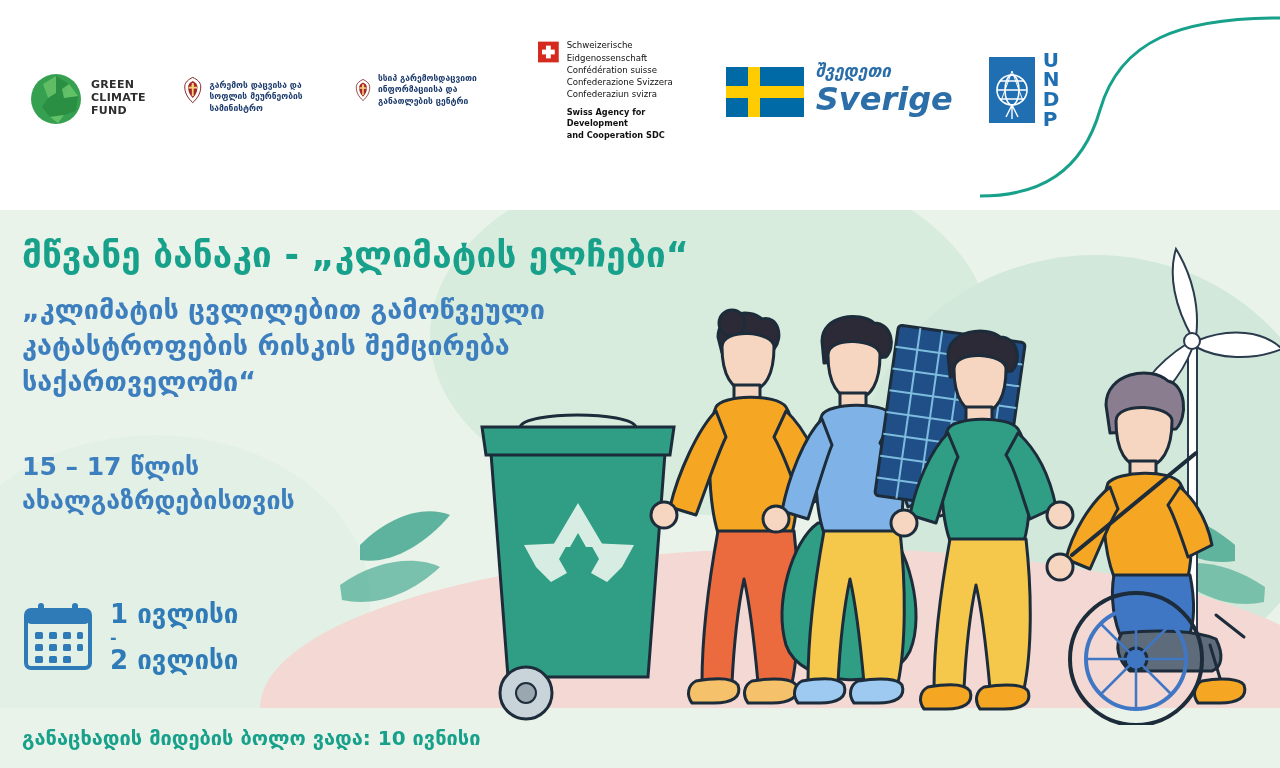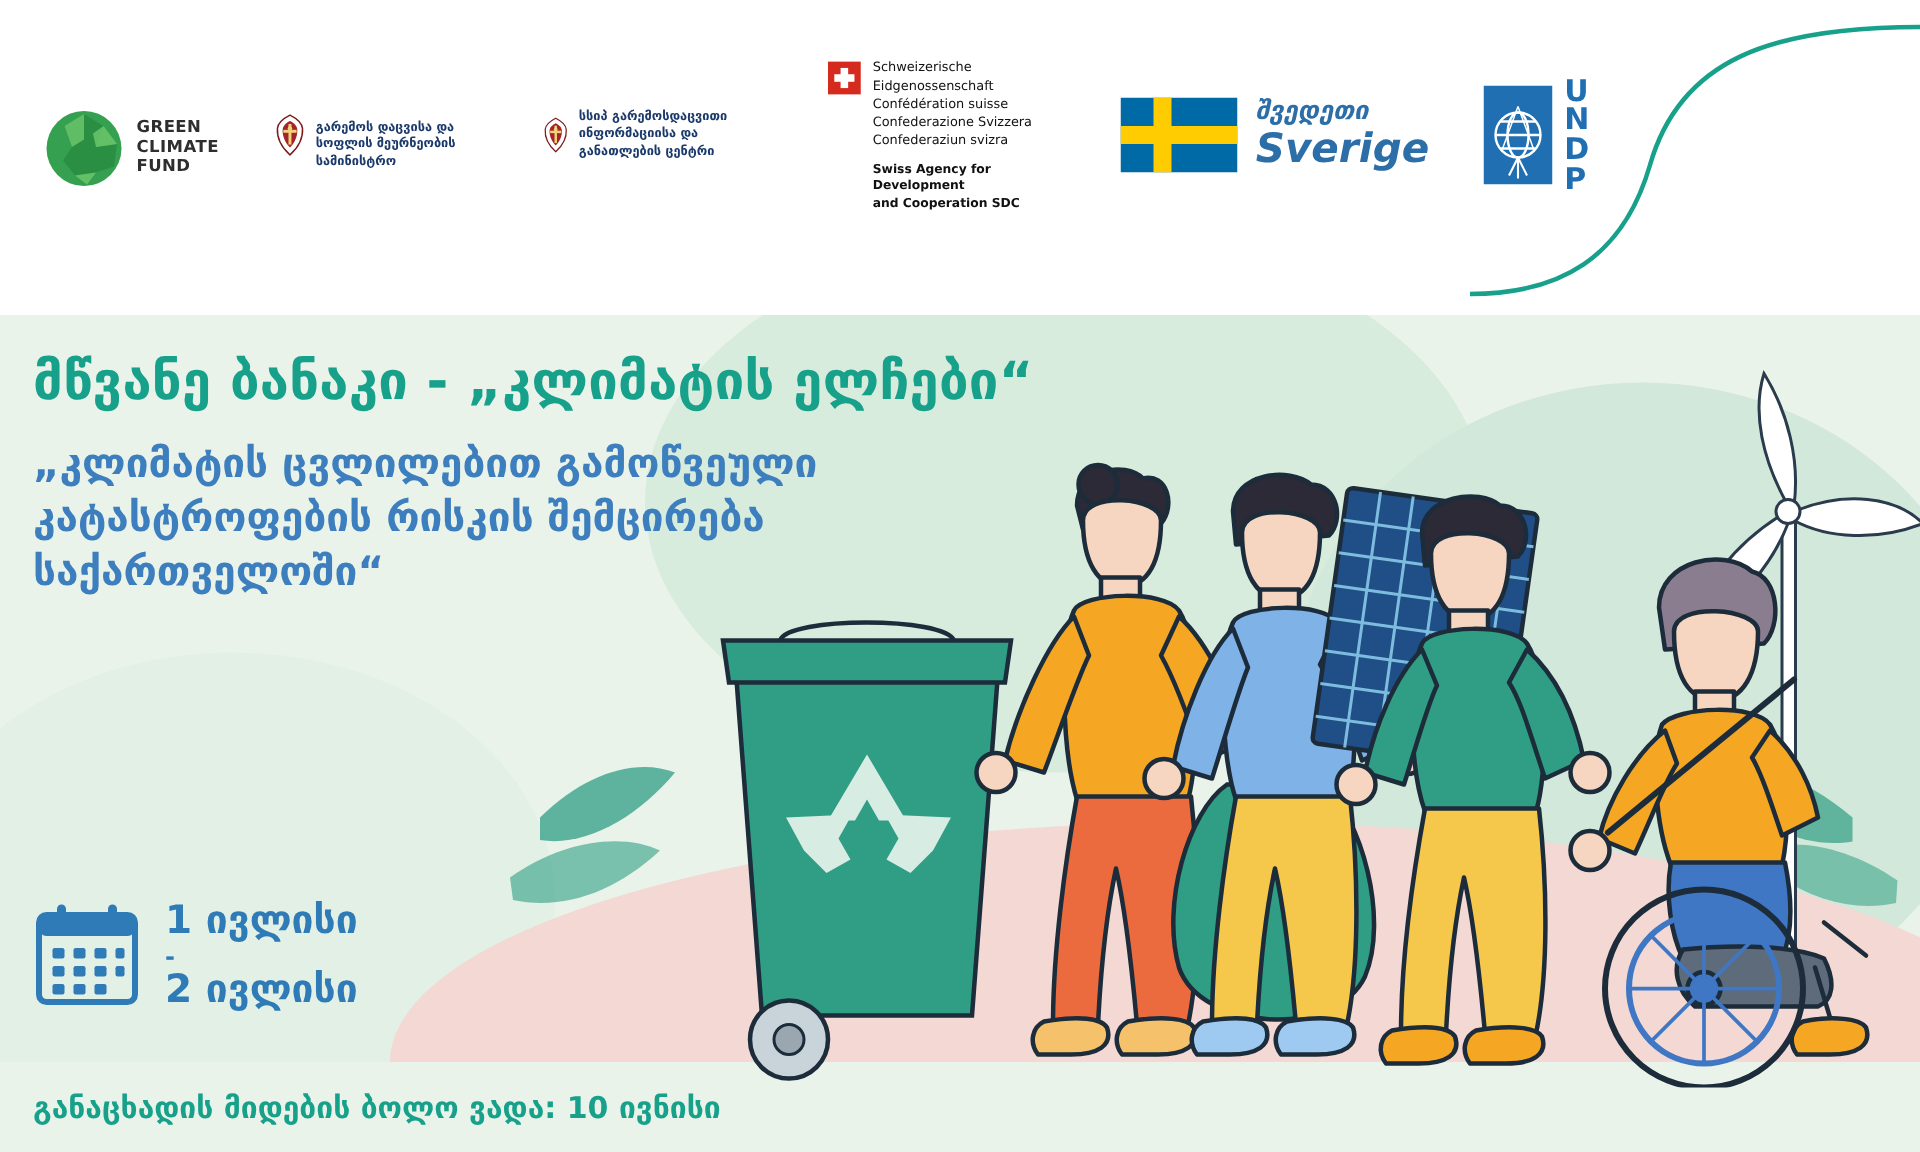--- a/index.html
+++ b/index.html
@@ -21,21 +21,21 @@
   .moepa-txt{font-size:8.5px;font-weight:bold;line-height:1.35;color:#1b3a6b;margin-left:6px;max-width:124px;margin-top:14px;}
   .nea{margin-left:30px;display:flex;align-items:center;}
   .nea-txt{font-size:8.5px;font-weight:bold;line-height:1.35;color:#1b3a6b;margin-left:6px;max-width:128px;}
   .swiss{margin-left:42px;display:flex;align-items:flex-start;}
   .swiss-txt{margin-left:8px;}
   .swiss-l{font-size:8.6px;color:#111;line-height:1.42;}
   .swiss-b{font-size:8.2px;color:#111;font-weight:bold;line-height:1.35;margin-top:7px;}
   .sweden{margin-left:40px;display:flex;align-items:flex-end;font-style:italic;}
   .sweden-txt{margin-left:12px;color:#2b6ea8;}
   .sv-1{font-size:17px;font-weight:bold;line-height:1;}
-  .sv-2{font-size:27px;font-weight:bold;line-height:1.1;margin-top:2px;}
+  .sv-2{font-size:32px;font-weight:bold;line-height:1.1;margin-top:2px;}
   .undp{margin-left:36px;display:flex;align-items:center;}
   .undp-txt{margin-left:8px;color:#1f6fb2;font-size:20px;font-weight:bold;line-height:.98;letter-spacing:.5px;}
 
   
   .panel{position:absolute;left:0;top:195px;width:1280px;height:573px;background:#e9f3ea;overflow:hidden;}
   .blob-a{position:absolute;left:430px;top:-40px;width:560px;height:360px;border-radius:50%;background:#d8ecdd;}
   .blob-b{position:absolute;left:860px;top:60px;width:470px;height:430px;border-radius:50%;background:#d2e8da;}
   .blob-c{position:absolute;left:-60px;top:240px;width:430px;height:330px;border-radius:50%;background:#e2f0e5;}
   .ground{position:absolute;left:260px;bottom:60px;width:1100px;height:160px;border-radius:50% 50% 0 0 /100% 100% 0 0;background:#f3d8d3;}
   .bottom-strip{position:absolute;left:0;bottom:0;width:1280px;height:60px;background:#e9f3ea;}
@@ -174,20 +174,24 @@
       <g stroke="#3f77c4" stroke-width="2.5">
         <path d="M806 394 v100 M756 444 h100 M771 409 l70 70 M841 409 l-70 70"></path>
       </g>
       <path d="M886 400 l28 22"></path>
       <path d="M742 340 L 866 238" fill="none" stroke="#1d2c3a" stroke-width="4"></path>
     </g>
   </svg>
 
   <div class="title">მწვანე ბანაკი - „კლიმატის ელჩები“</div>
   <div class="subtitle">„კლიმატის ცვლილებით გამოწვეული კატასტროფების რისკის შემცირება საქართველოში“</div>
+  <div class="ages">
+    <div>15 – 17 წლის</div>
+    <div>ახალგაზრდებისთვის</div>
+  </div>
 
   <div class="dates">
     <svg class="cal-ic" viewBox="0 0 72 72">
       <rect x="4" y="10" width="64" height="58" rx="5" fill="none" stroke="#2f7bb8" stroke-width="4"></rect>
       <rect x="4" y="10" width="64" height="14" rx="5" fill="#2f7bb8"></rect>
       <rect x="16" y="3" width="6" height="14" rx="3" fill="#2f7bb8"></rect>
       <rect x="50" y="3" width="6" height="14" rx="3" fill="#2f7bb8"></rect>
       <g fill="#2f7bb8">
         <rect x="13" y="32" width="8" height="7" rx="1.5"></rect>
           <rect x="27" y="32" width="8" height="7" rx="1.5"></rect>

